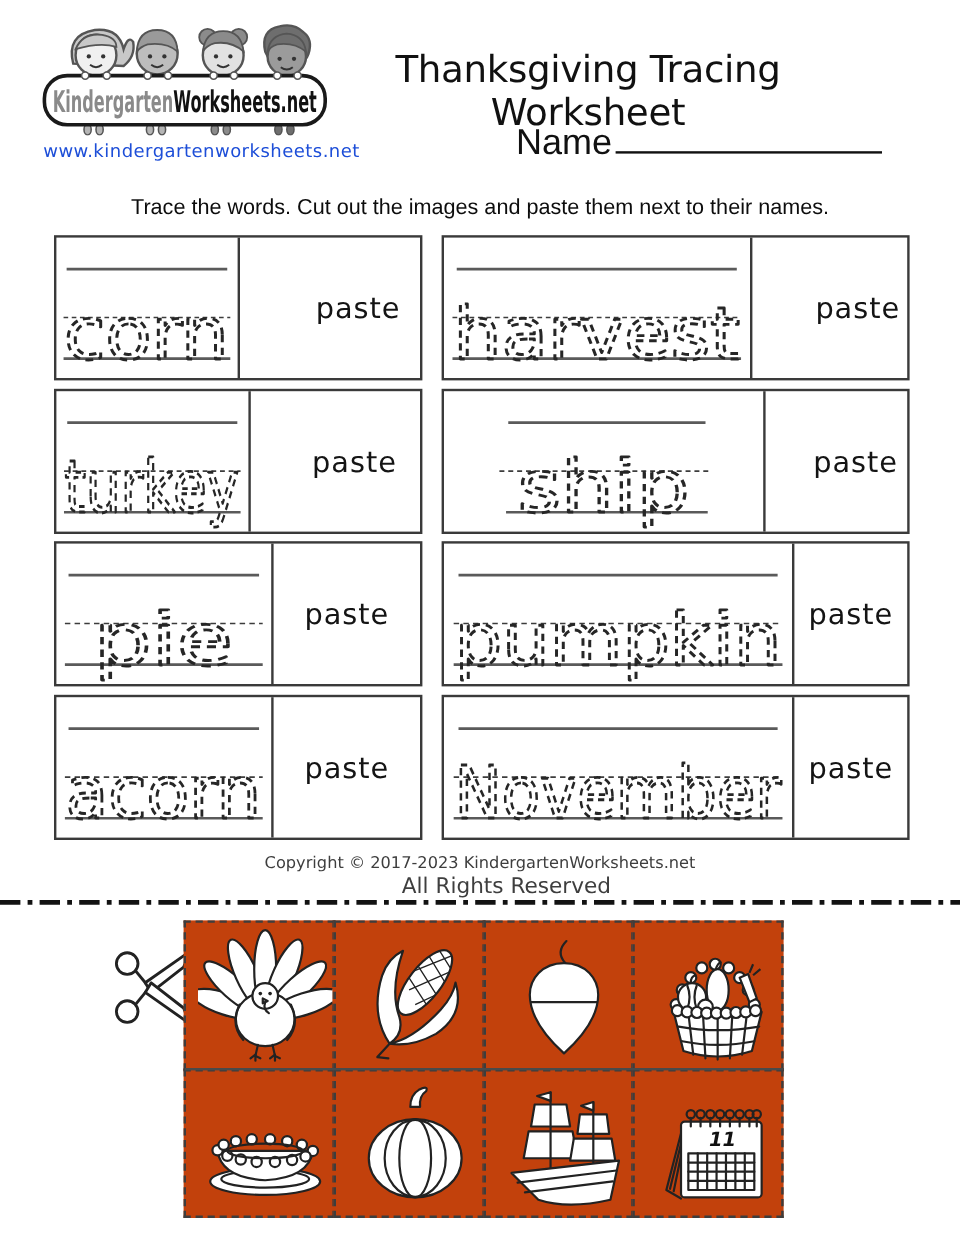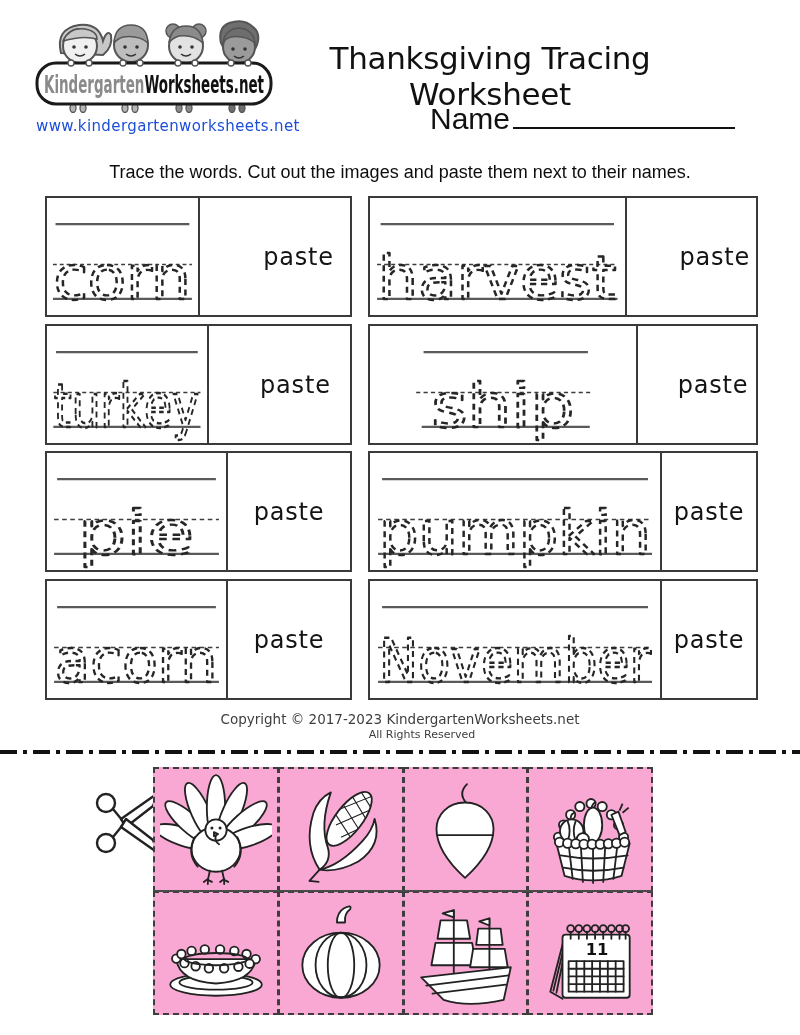--- a/index.html
+++ b/index.html
@@ -50,32 +50,32 @@
   .guide-solid { stroke:#5a5a5a; stroke-width:2.2; }
   .guide-dash  { stroke:#3c3c3c; stroke-width:1.4; stroke-dasharray:4.5 3.5; }
   .trace-word {
     fill:none; stroke:#262626; stroke-width:2.4;
     stroke-dasharray:6 4.5; stroke-linejoin:round;
     font-family:"DejaVu Sans", sans-serif; font-size:60px;
   }
   
   .copyright { position:absolute; left:0; top:711px; width:800px; text-align:center; color:#3e3e3e; }
   .copyright .l1 { font-size:13.5px; }
-  .copyright .l2 { font-size:11px; margin-top:1px;padding-left:44px; }
+  .copyright .l2 { font-size:18px; margin-top:1px;padding-left:44px; }
   
   .cut-line { position:absolute; left:0; top:748px; }
   .scissors { position:absolute; left:94px; top:785px; }
   
   .cutout-grid {
     position:absolute; left:154px; top:768px; width:499px; height:247px;
     display:grid; grid-template-columns:repeat(4,1fr); grid-template-rows:1fr 1fr;
   }
   .img-cell {
     border:2px dashed #3d3d3d; margin:-1px 0 0 -1px;
-    display:flex; align-items:center; justify-content:center; background:#f9a8d4;
+    display:flex; align-items:center; justify-content:flex-end; background:#c2410c;font-style:italic;
   }
   .mid-rule {
     position:absolute; left:0; top:122px; width:499px; height:0;
     border-top:2.5px solid #4a4a4a; z-index:2;
   }
   .art { stroke:#222; stroke-width:1.8; fill:none; stroke-linecap:round; stroke-linejoin:round; }
   .artw { stroke:#222; stroke-width:1.8; fill:#fff; stroke-linejoin:round; }
   .cal-num { font-family:"DejaVu Sans", sans-serif; font-size:16px; font-weight:bold; fill:#111; stroke:none; }
   .logo-text { font-family:"DejaVu Sans", sans-serif; font-weight:bold; font-size:25px; }
 </style>

